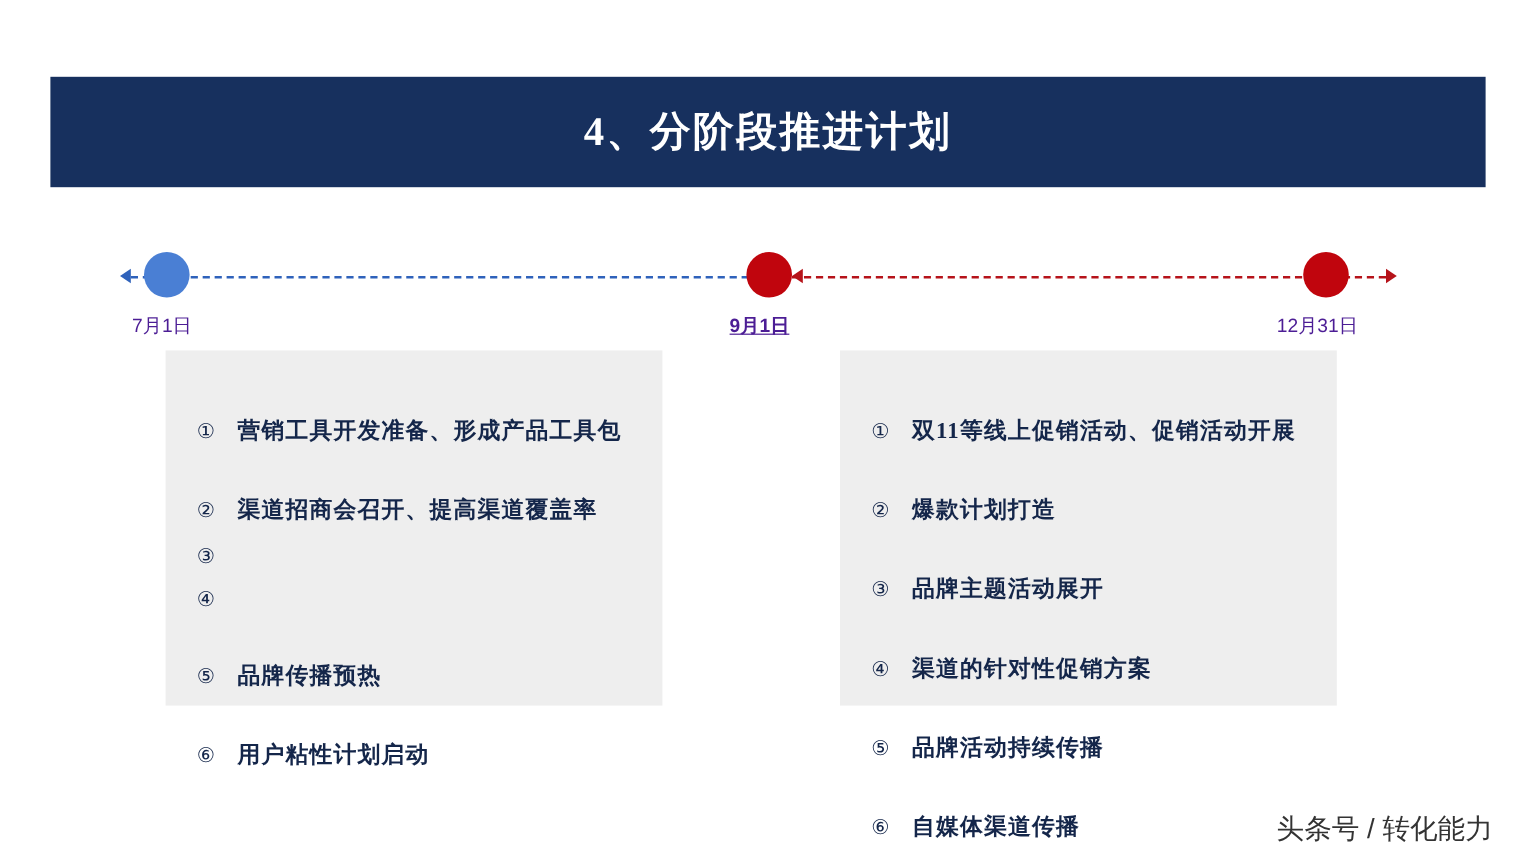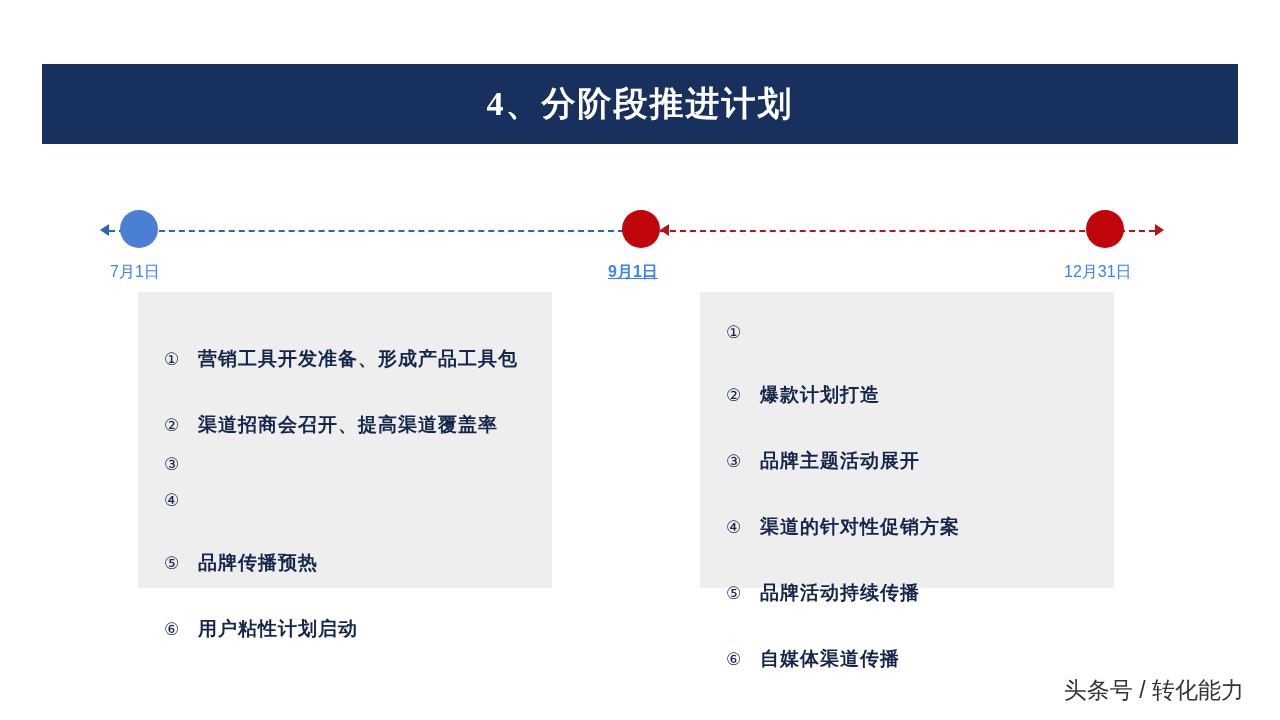--- a/index.html
+++ b/index.html
@@ -14,21 +14,21 @@
     font-family: "Liberation Serif", "DejaVu Serif", serif;
     overflow: hidden;
   }
 
   
   .title-bar {
     position: absolute;
     left: 42px;
     top: 64px;
     width: 1196px;
-    height: 80px;
+    height: 92px;
     background: #17305e;
     display: flex;
     align-items: center;
     justify-content: center;
   }
   .title-bar .title-text {
     color: #ffffff;
     font-size: 34px;
     font-weight: bold;
     letter-spacing: 2px;
@@ -79,21 +79,21 @@
     border-radius: 50%;
     top: 10px;
   }
   .node.blue { background: #4a7fd4; width: 38px; height: 38px; }
   .node.red  { background: #c0050d; width: 38px; height: 38px; }
 
   .node-label {
     position: absolute;
     top: 62px;
     font-size: 16px;
-    color: #3b82f6;
+    color: #4c1d95;
     font-family: "Liberation Sans", sans-serif;
     white-space: nowrap;
   }
   .node-label.bold {
     font-weight: bold;
     text-decoration: underline;
   }
 
   
   .panel {
@@ -201,20 +201,21 @@
       <span class="num">⑥</span>
       <span class="txt">用户粘性计划启动</span>
     </li>
   </ol>
 </div>
 
 <div class="panel panel-right">
   <ol>
     <li>
       <span class="num">①</span>
+      <span class="txt">双11等线上促销活动、促销活动开展</span>
     </li>
     <li>
       <span class="num">②</span>
       <span class="txt">爆款计划打造</span>
     </li>
     <li>
       <span class="num">③</span>
       <span class="txt">品牌主题活动展开</span>
     </li>
     <li>

